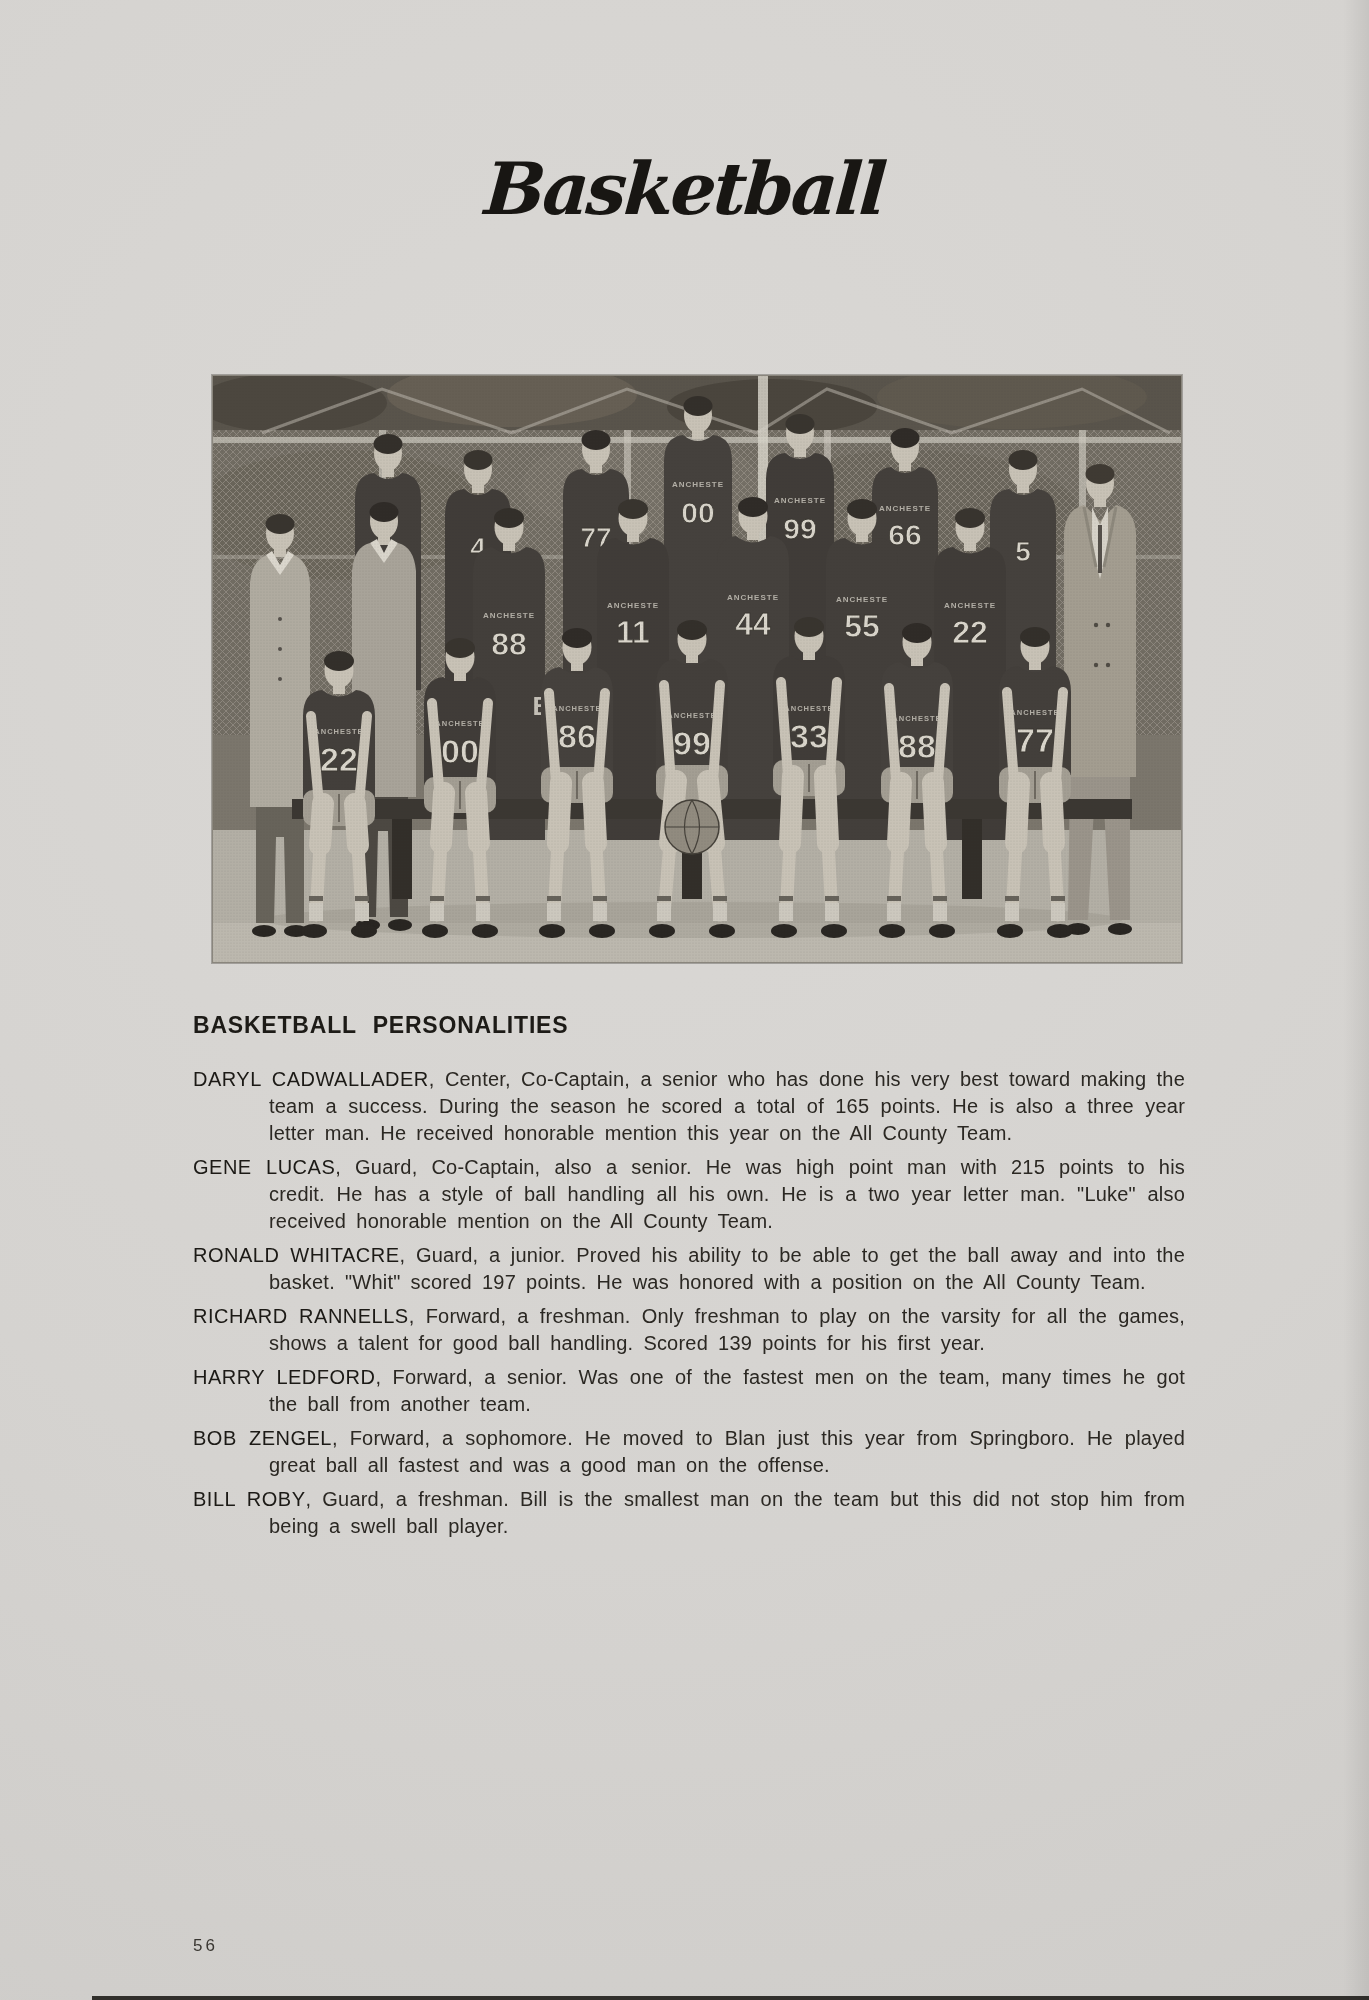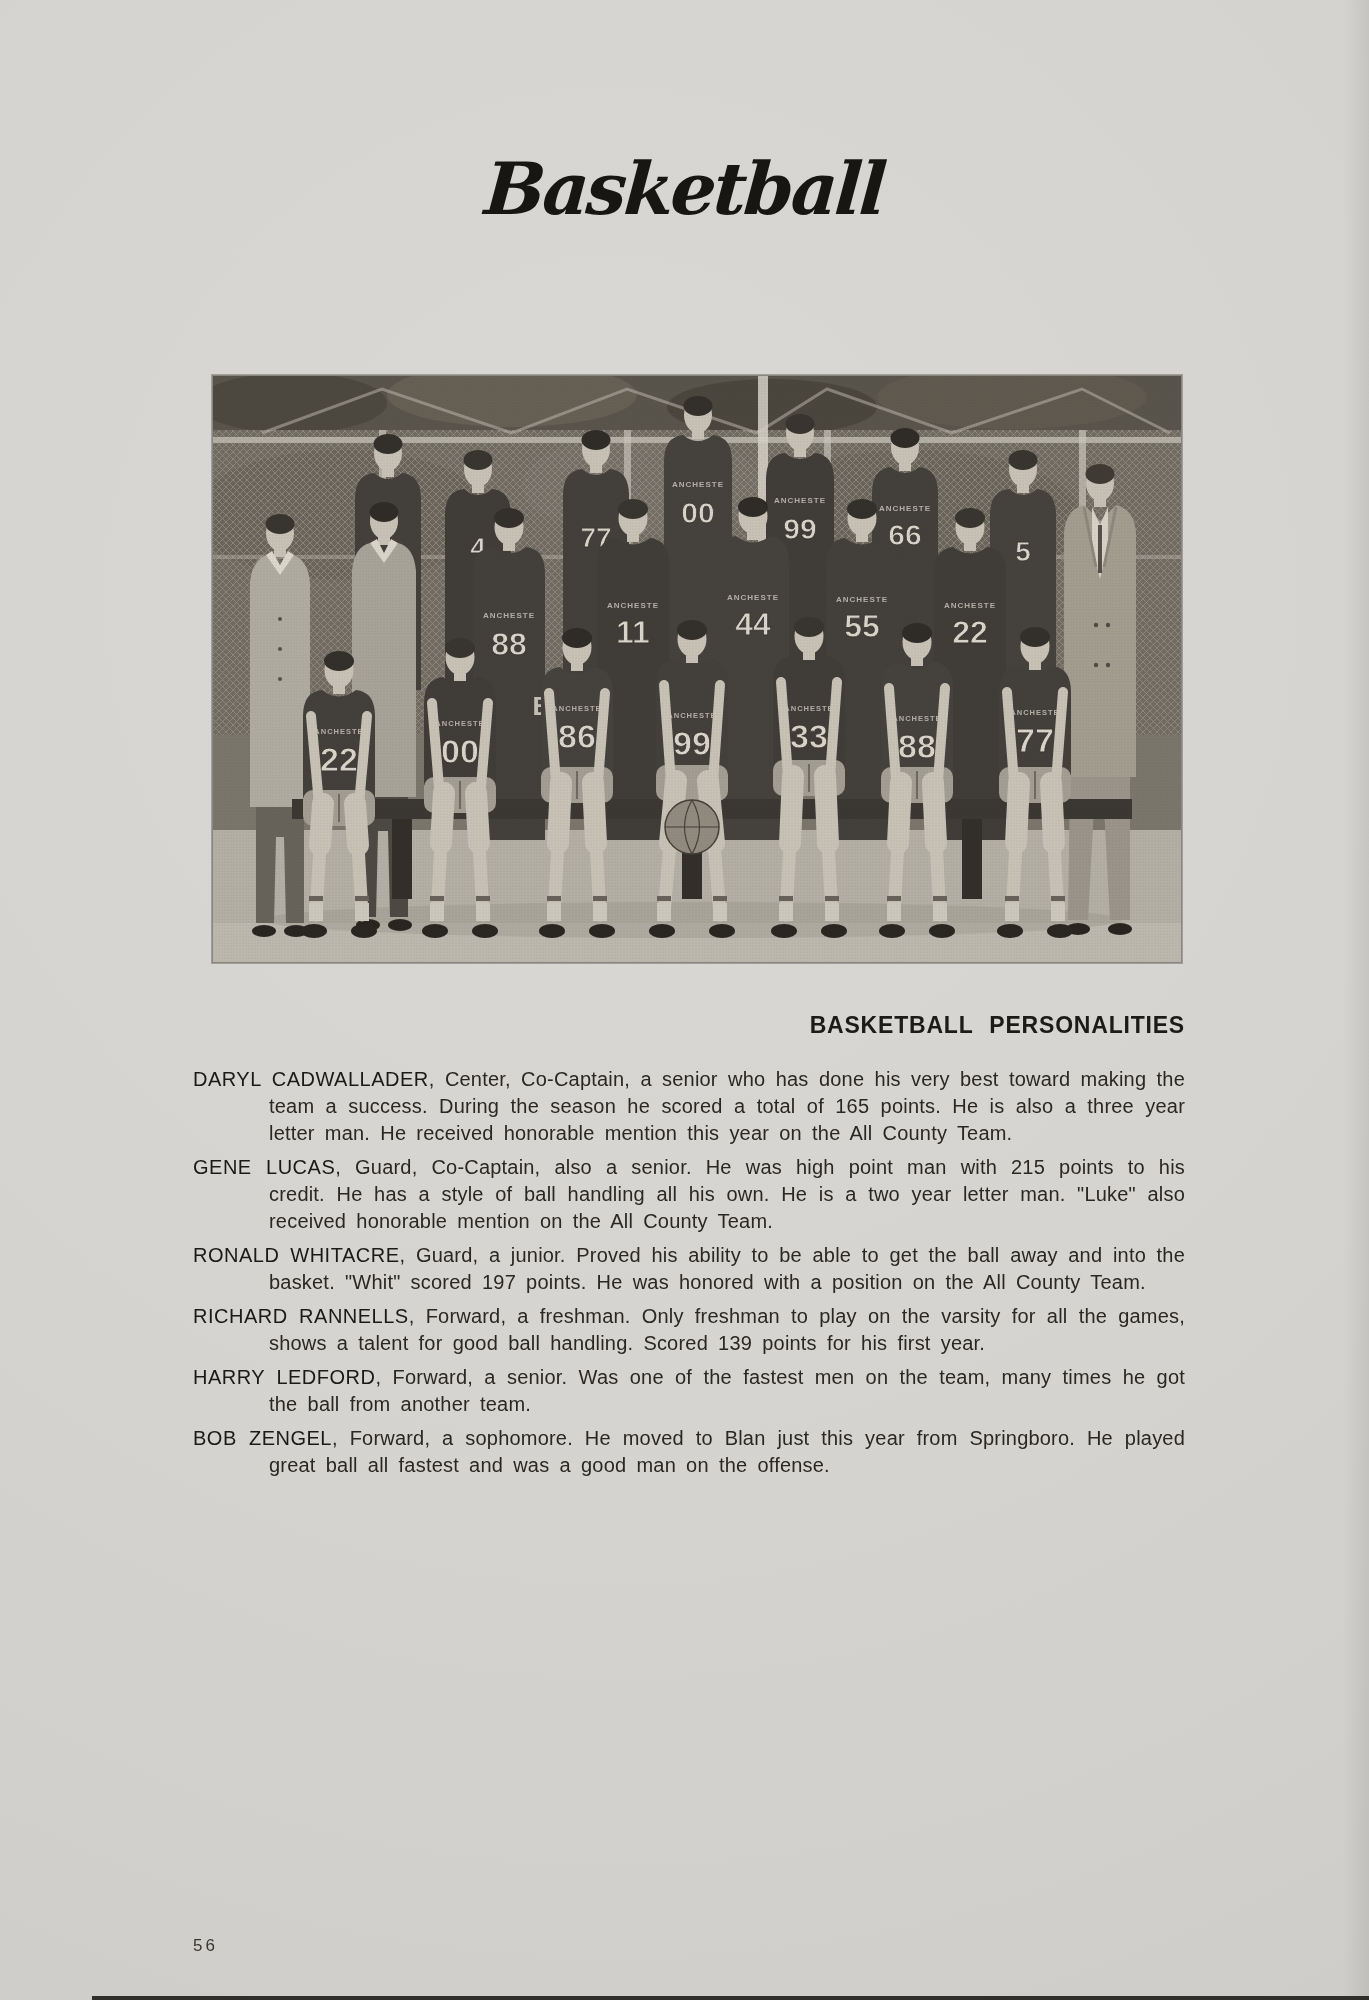--- a/index.html
+++ b/index.html
@@ -23,21 +23,21 @@
     transform:skewX(-4deg);
   }
   .photo{
     position:absolute;left:212px;top:375px;width:970px;height:588px;
     box-shadow:0 0 0 1px rgba(60,58,52,.35);
     background:#7b766c;
   }
   .photo svg{display:block;width:970px;height:588px;}
   .heading{
     position:absolute;left:193px;top:1012px;width:992px;
-    text-align:right;font-weight:bold;font-size:23px;
+    text-align:left;font-weight:bold;font-size:23px;
     letter-spacing:.8px;word-spacing:9px;color:#1d1b17;
   }
   .entries{
     position:absolute;left:193px;top:1066px;width:992px;
   }
   .entry{
     margin:0 0 7px 0;
     padding-left:76px;text-indent:-76px;
     font-size:20px;line-height:27px;
     letter-spacing:.2px;word-spacing:.22em;
@@ -403,18 +403,19 @@
 
   <div class="heading">BASKETBALL PERSONALITIES</div>
 
   <div class="entries">
     <p class="entry"><b>DARYL CADWALLADER</b><span>, Center, Co-Captain, a senior who has done his very best toward making the team a success. During the season he scored a total of 165 points. He is also a three year letter man. He received honorable mention this year on the All County Team.</span></p>
     <p class="entry"><b>GENE LUCAS</b><span>, Guard, Co-Captain, also a senior. He was high point man with 215 points to his credit. He has a style of ball handling all his own. He is a two year letter man. "Luke" also received honorable mention on the All County Team.</span></p>
     <p class="entry"><b>RONALD WHITACRE</b><span>, Guard, a junior. Proved his ability to be able to get the ball away and into the basket. "Whit" scored 197 points. He was honored with a position on the All County Team.</span></p>
     <p class="entry"><b>RICHARD RANNELLS</b><span>, Forward, a freshman. Only freshman to play on the varsity for all the games, shows a talent for good ball handling. Scored 139 points for his first year.</span></p>
     <p class="entry"><b>HARRY LEDFORD</b><span>, Forward, a senior. Was one of the fastest men on the team, many times he got the ball from another team.</span></p>
     <p class="entry"><b>BOB ZENGEL</b><span>, Forward, a sophomore. He moved to Blan just this year from Springboro. He played great ball all fastest and was a good man on the offense.</span></p>
+    <p class="entry"><b>BILL ROBY</b><span>, Guard, a freshman. Bill is the smallest man on the team but this did not stop him from being a swell ball player.</span></p>
   </div>
 
   <div class="pagenum">56</div>
 
   <div class="bottom-edge"></div>
 </div>
 
 </body></html>

